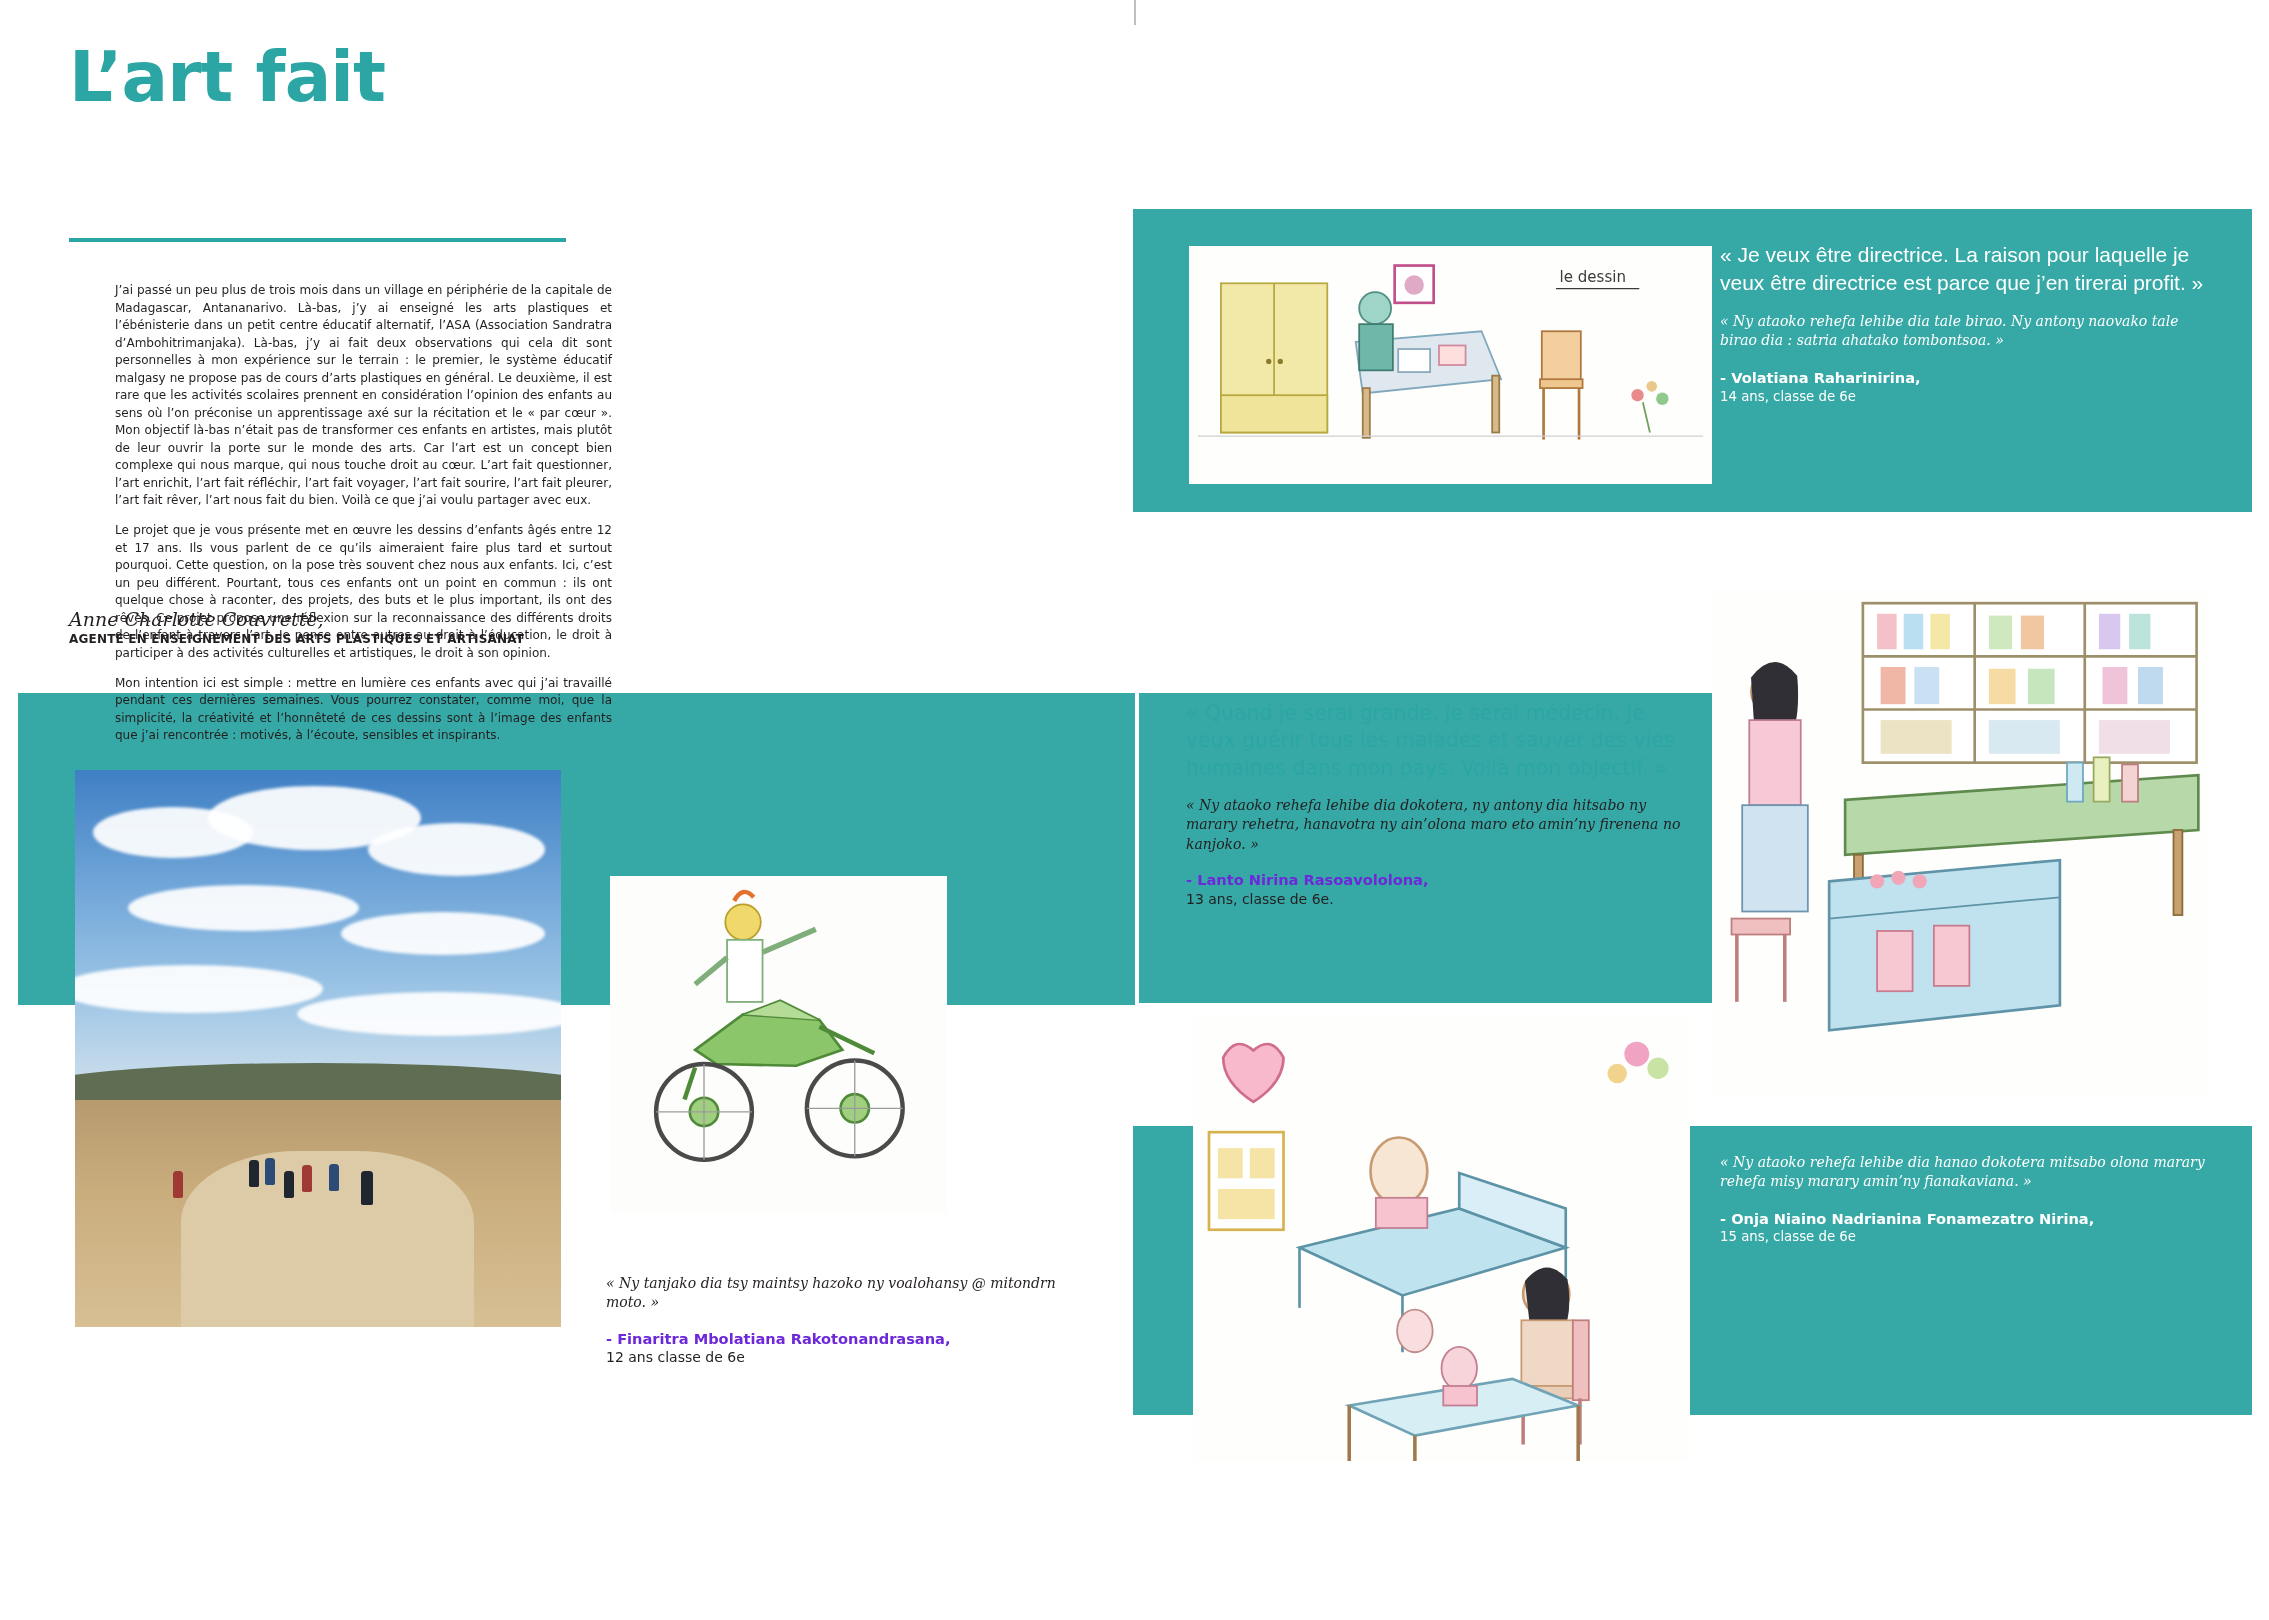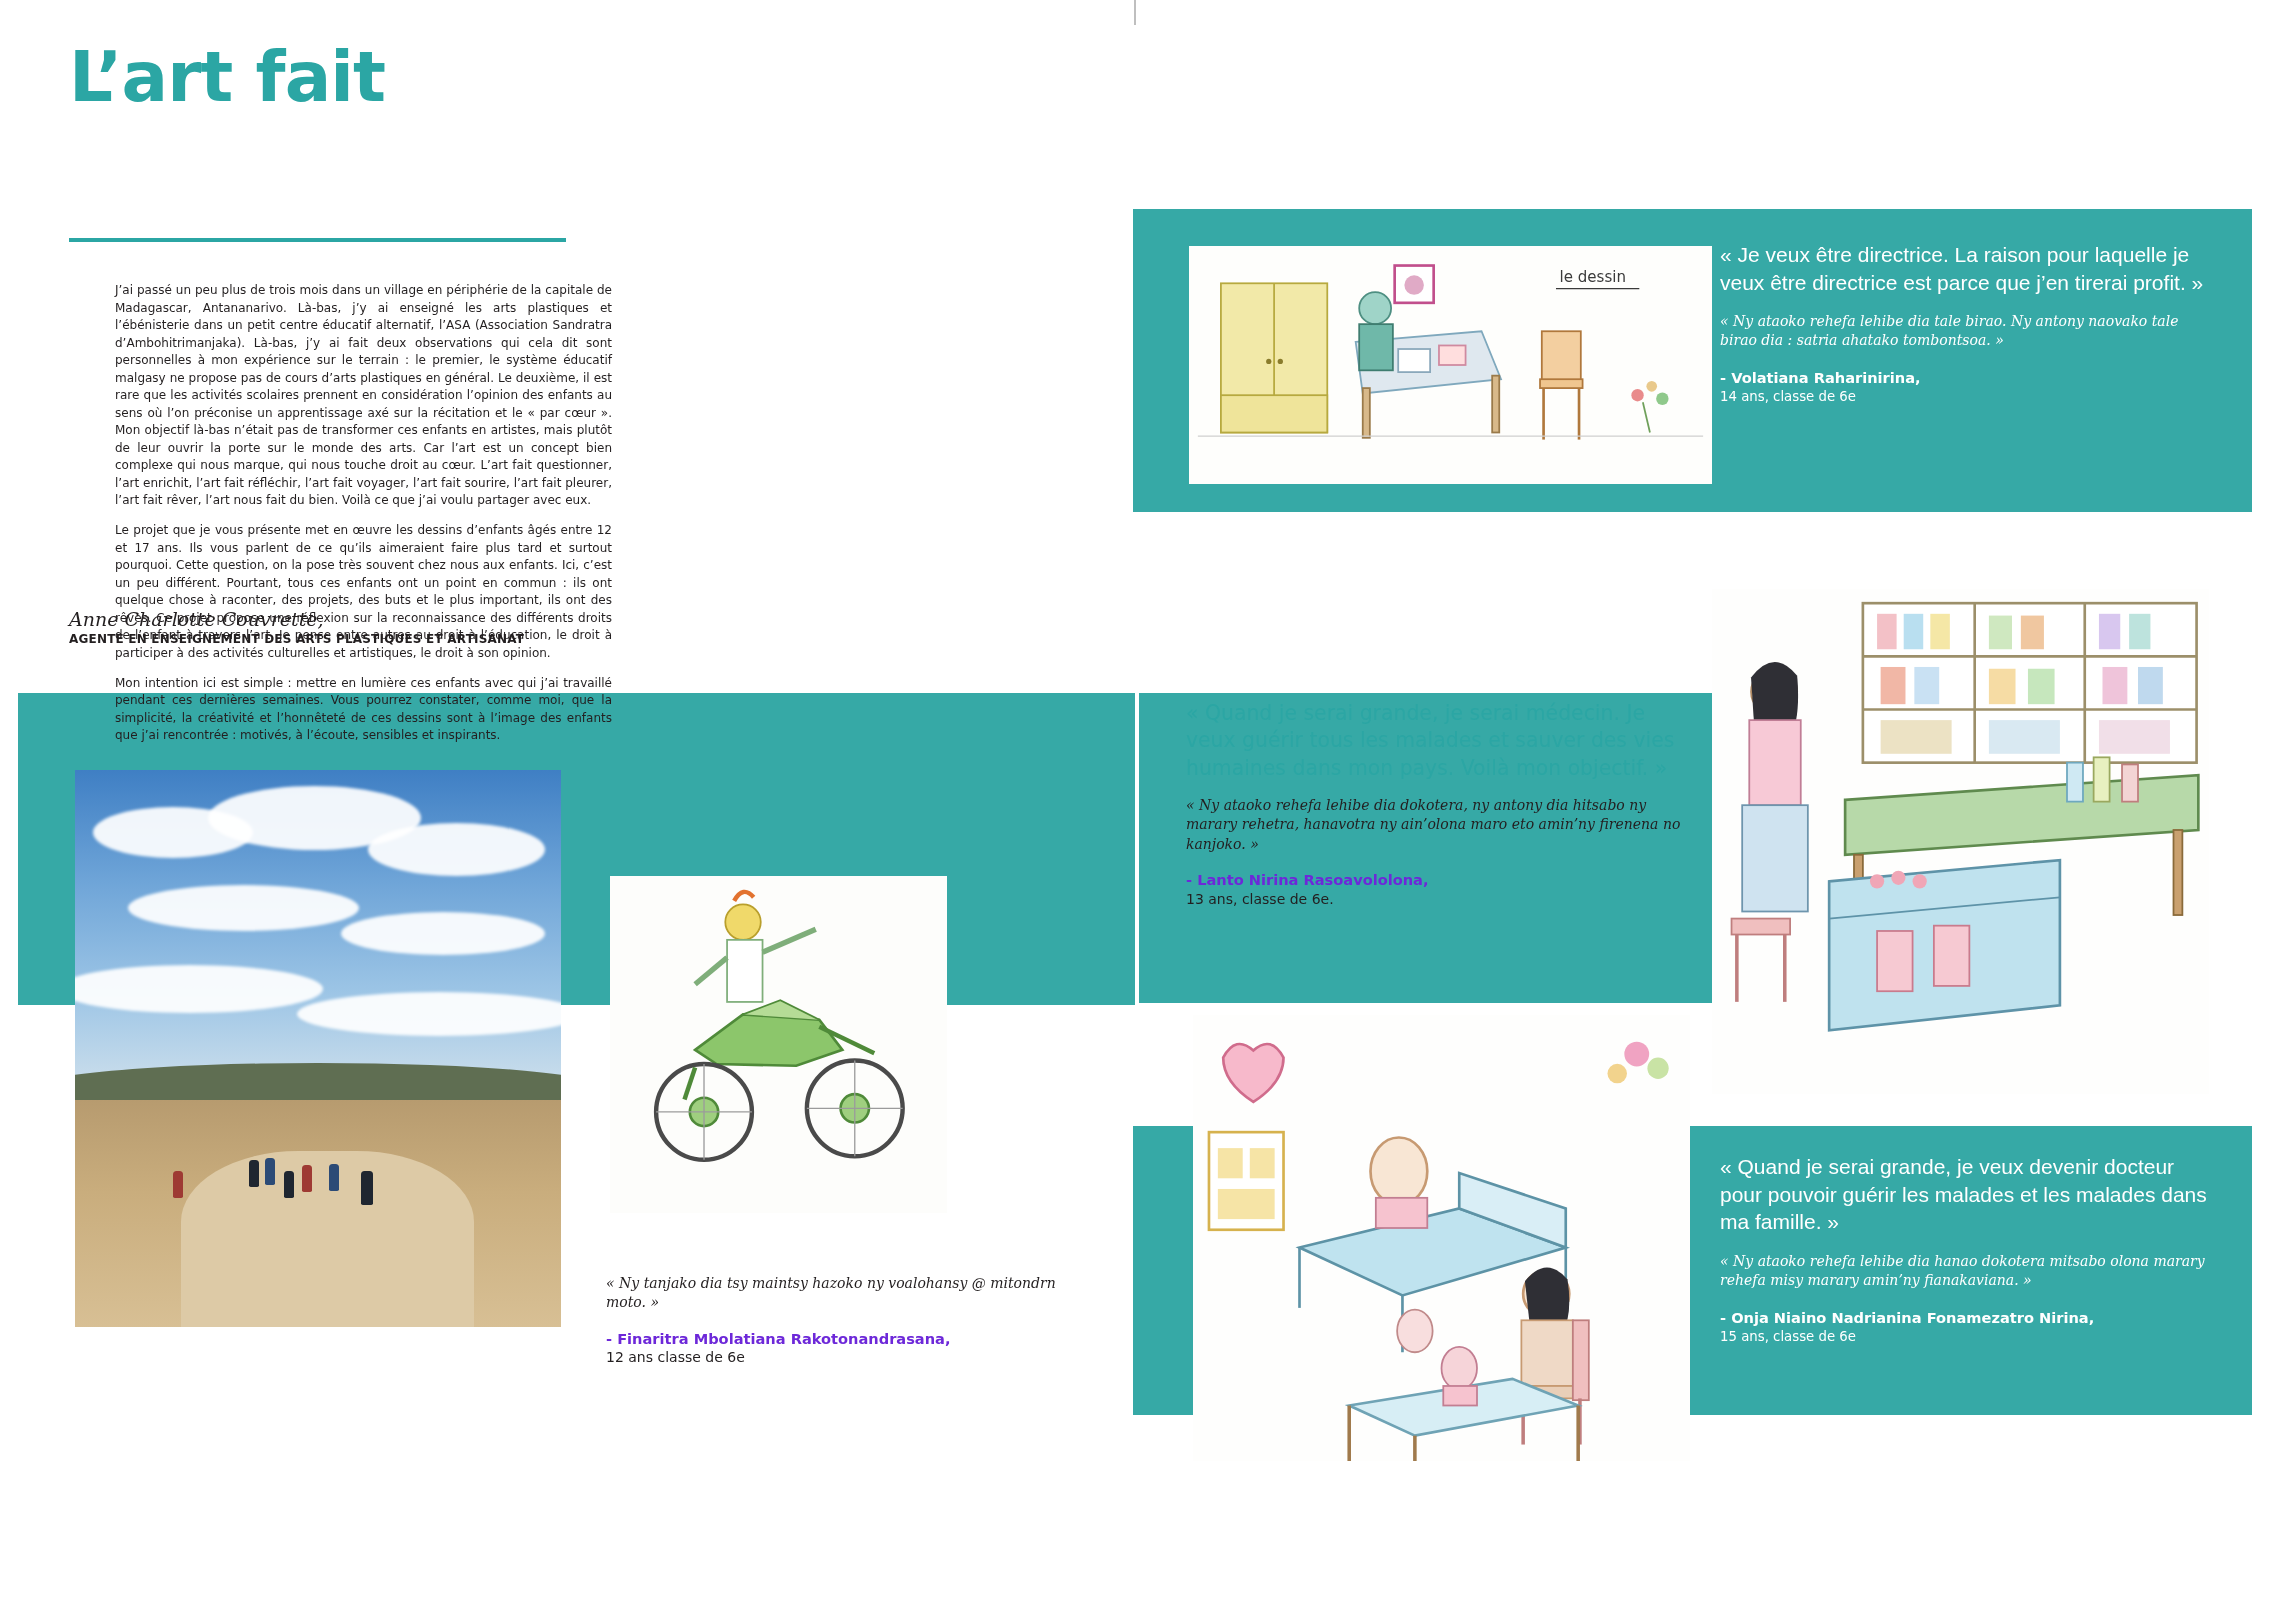--- a/index.html
+++ b/index.html
@@ -439,20 +439,19 @@
       <line x1="250" y1="474" x2="250" y2="548" stroke="#a07a4c" stroke-width="4"></line>
       <line x1="434" y1="440" x2="434" y2="520" stroke="#a07a4c" stroke-width="4"></line>
       <ellipse cx="300" cy="398" rx="20" ry="24" fill="#f6d4d9" stroke="#c27e92" stroke-width="2"></ellipse>
       <rect x="282" y="418" width="38" height="22" fill="#f6c3cf" stroke="#c27e92" stroke-width="2"></rect>
 
       <ellipse cx="250" cy="356" rx="20" ry="24" fill="#f8dede" stroke="#c08a8a" stroke-width="2"></ellipse>
     </svg>
   </div>
 
   <div class="quote-on-teal" style="left:1720px; top:1153px; width:497px;">
-    <div class="q-fr">« Quand je serai grande, je veux devenir docteur pour pouvoir guérir les malades et les malades dans ma famille. »</div>
     <div class="q-mg">« Ny ataoko rehefa lehibe dia hanao dokotera mitsabo olona marary rehefa misy marary amin’ny fianakaviana. »</div>
     <div class="q-author">- Onja Niaino Nadrianina Fonamezatro Nirina,</div>
     <div class="q-age">15 ans, classe de 6e</div>
   </div>
 
 </div>
 
 
 </body></html>

